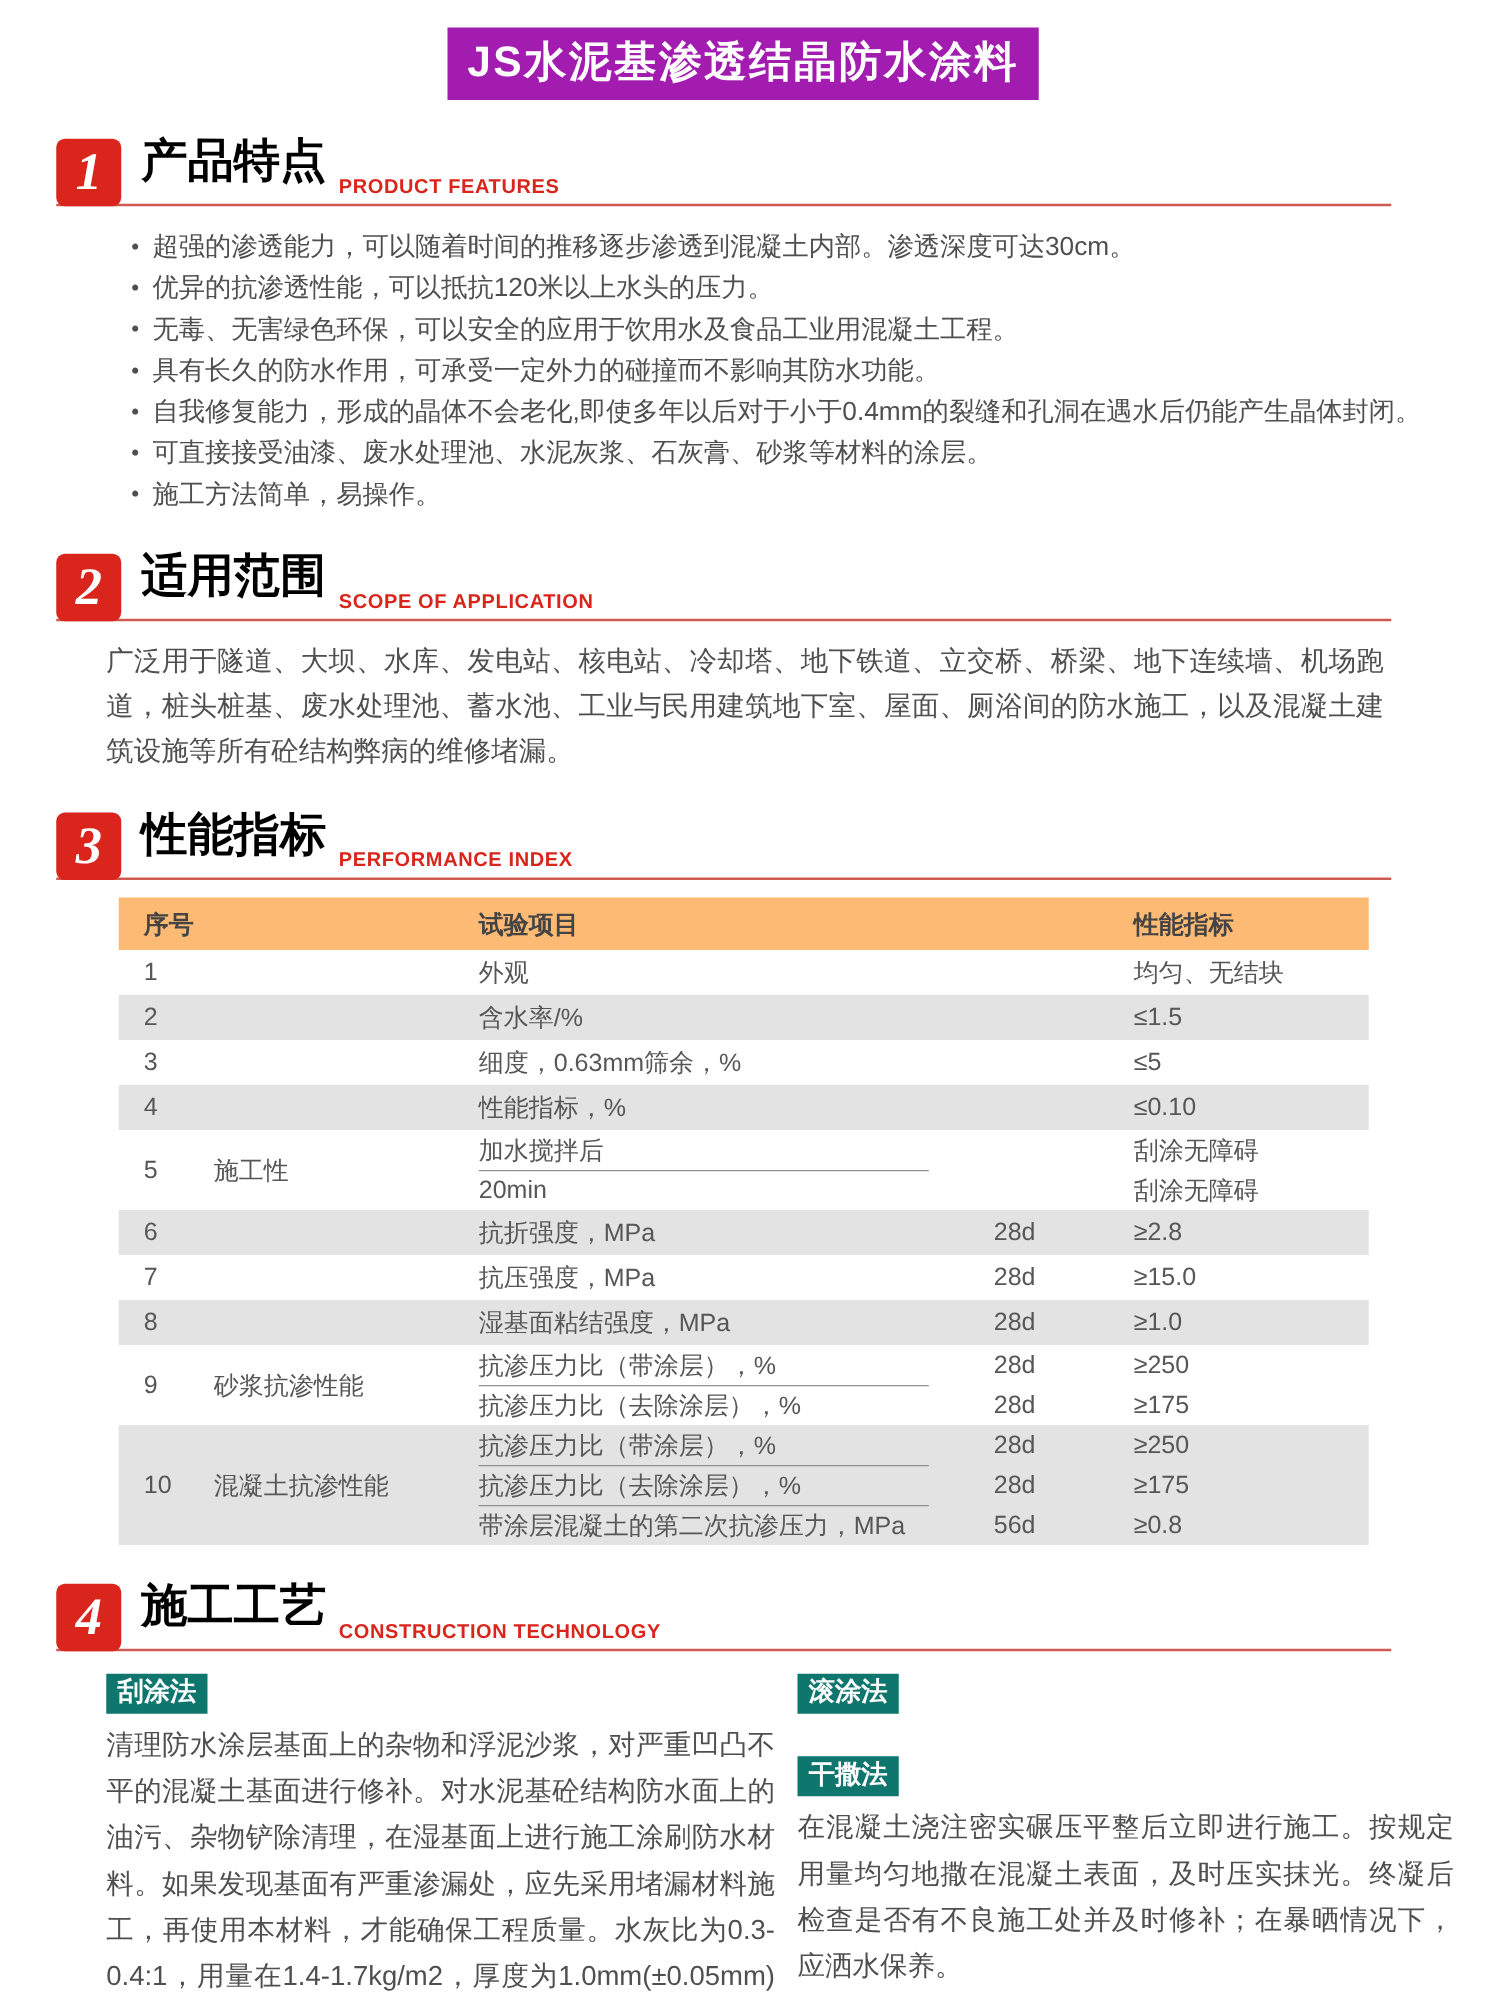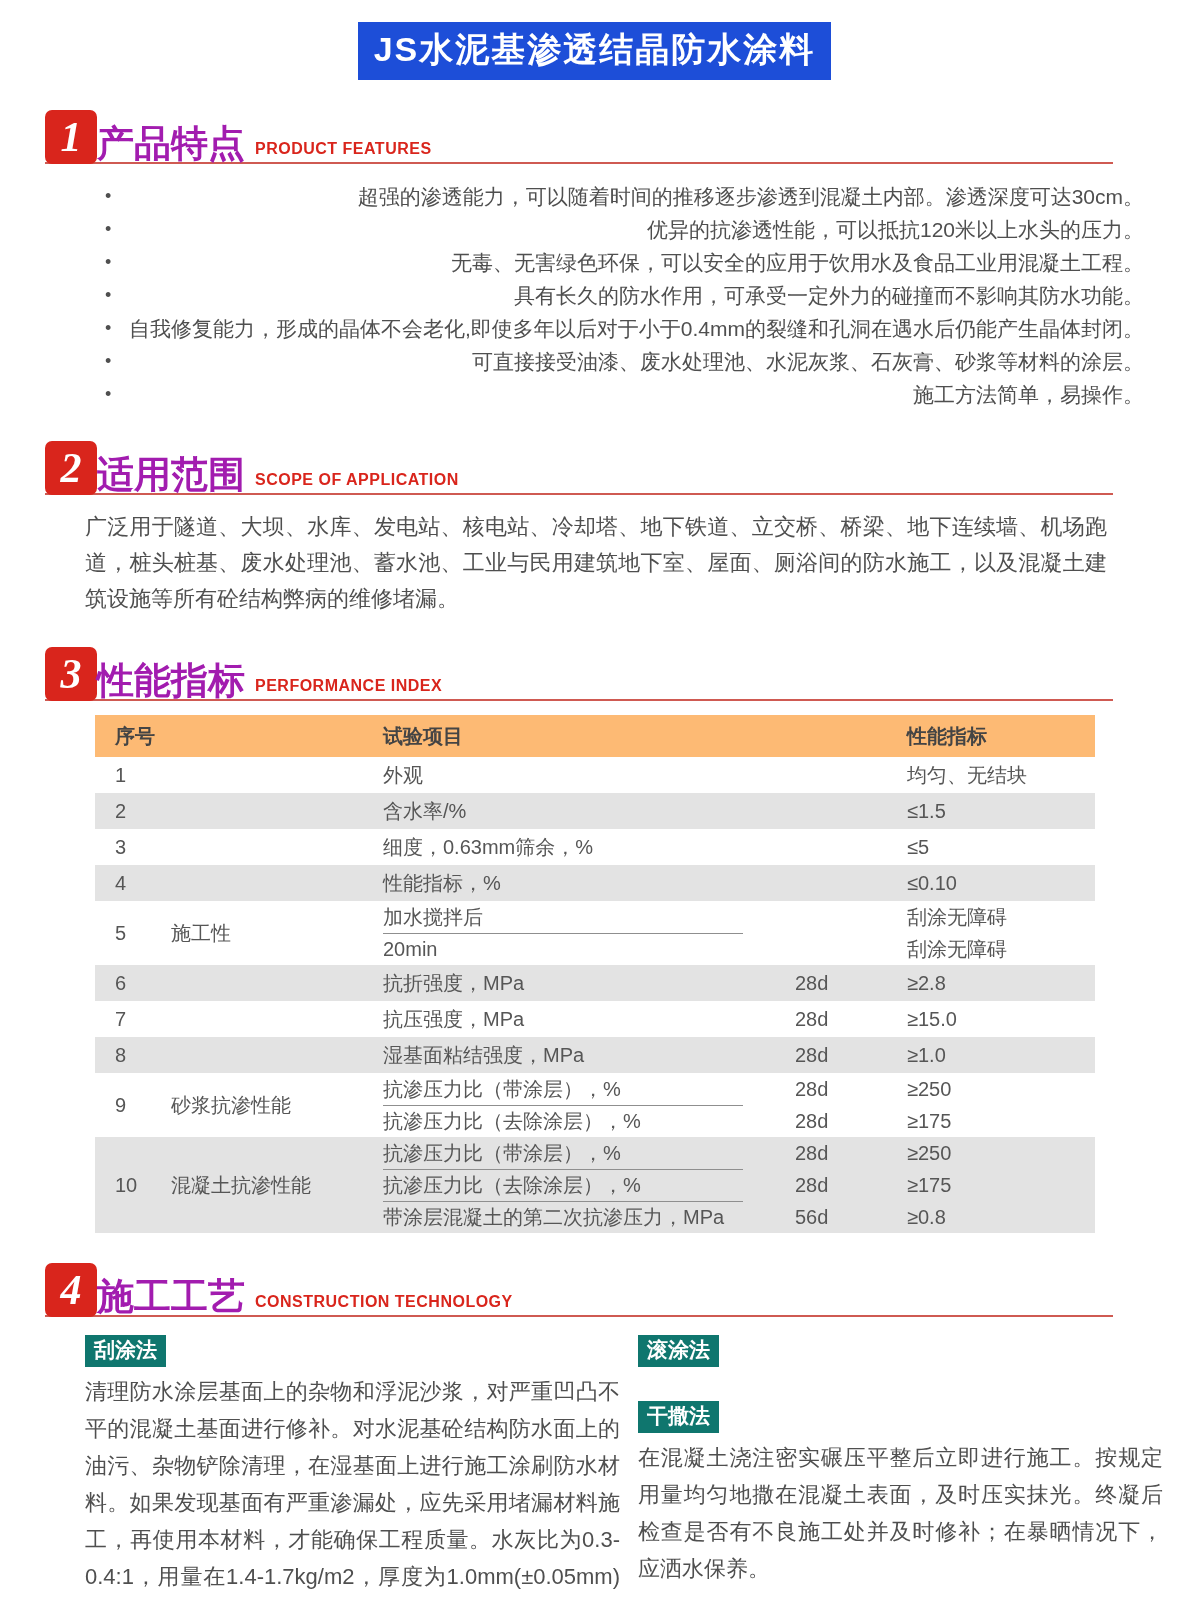--- a/index.html
+++ b/index.html
@@ -7,44 +7,44 @@
   body {
     width: 1189px; height: 1600px; background:#fff;
     font-family: "Liberation Sans", "DejaVu Sans", sans-serif;
     color:#4a4a4a; overflow:hidden;
   }
   .page { padding-top: 22px; }
 
   
   .title-wrap { text-align:center; }
   .title-bar {
-    display:inline-block; background:#1d4ed8; color:#fff;
+    display:inline-block; background:#a21caf; color:#fff;
     font-size:34px; font-weight:bold; letter-spacing:2px;
     padding:5px 16px 7px 16px;
   }
 
   .section { margin:0 45px; }
 
   
   .sec-header {
     display:flex; align-items:flex-end; margin-top:30px;
     border-bottom:2px solid #cf5a52; width:1068px; padding-bottom:0px;
   }
   .sec-num {
     width:52px; height:54px; background:#d9251c; color:#fff;
     font-style:italic; font-weight:bold; font-size:42px;
     text-align:center; line-height:54px; border-radius:7px 7px 7px 7px;
     margin-bottom:-2px; flex:0 0 auto;
     font-family:"Liberation Serif","DejaVu Serif",serif;
   }
-  .sec-title { color:#a21caf; font-size:37px; font-weight:bold; line-height:1; padding-bottom:0;}
+  .sec-title { color:#000000; font-size:37px; font-weight:bold; margin-left:16px; line-height:1; padding-bottom:16px;}
   .sec-sub   { color:#d9251c; font-size:16px; font-weight:bold; margin-left:10px; letter-spacing:0.5px; padding-bottom:4px;}
 
   
-  .bullets { list-style:none; margin:16px 0 16px 0; padding:0 0 0 60px;text-align:right; }
+  .bullets { list-style:none; margin:16px 0 16px 0; padding:0 0 0 60px; }
   .bullets li {
     font-size:21px; line-height:33px; position:relative; padding-left:17px;
     color:#4f4f4f;
   }
   .bullets li::before {
     content:"•"; position:absolute; left:0; top:0; font-size:18px; color:#4f4f4f;
   }
 
   
   .body-text {

